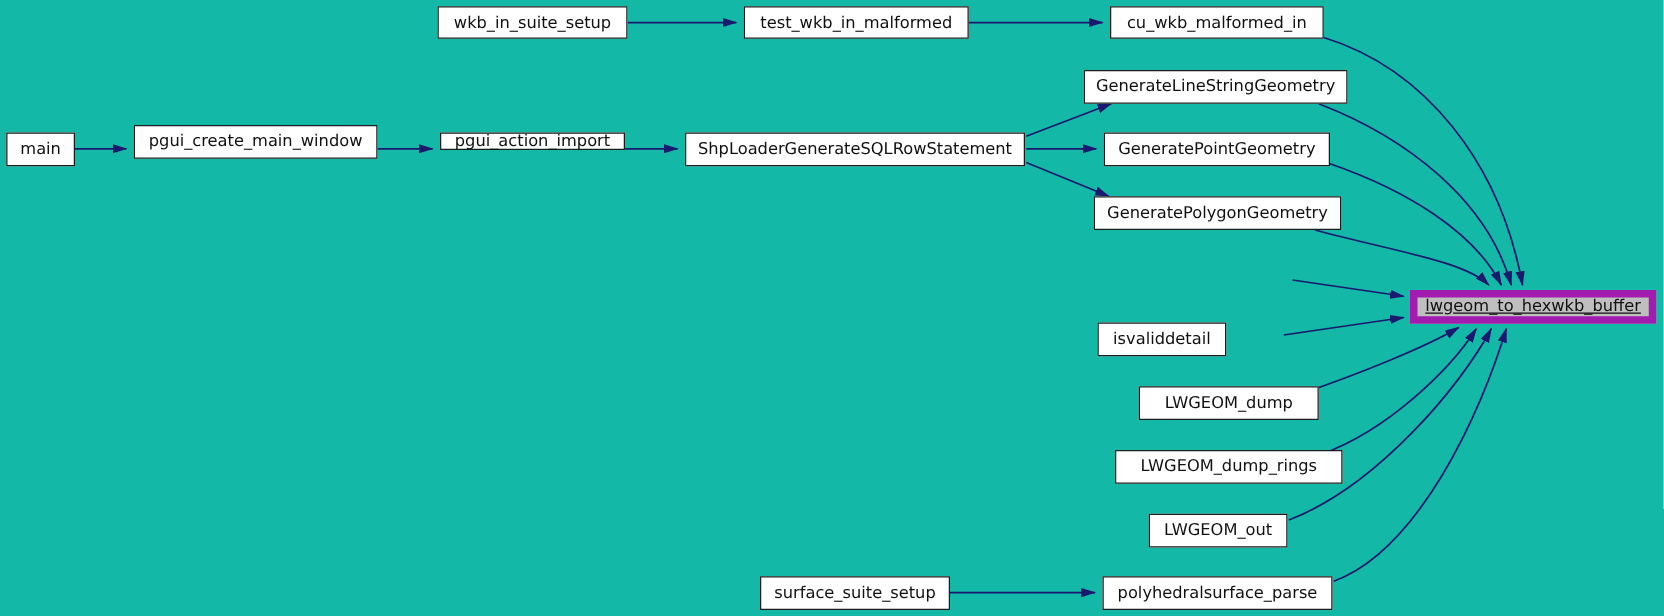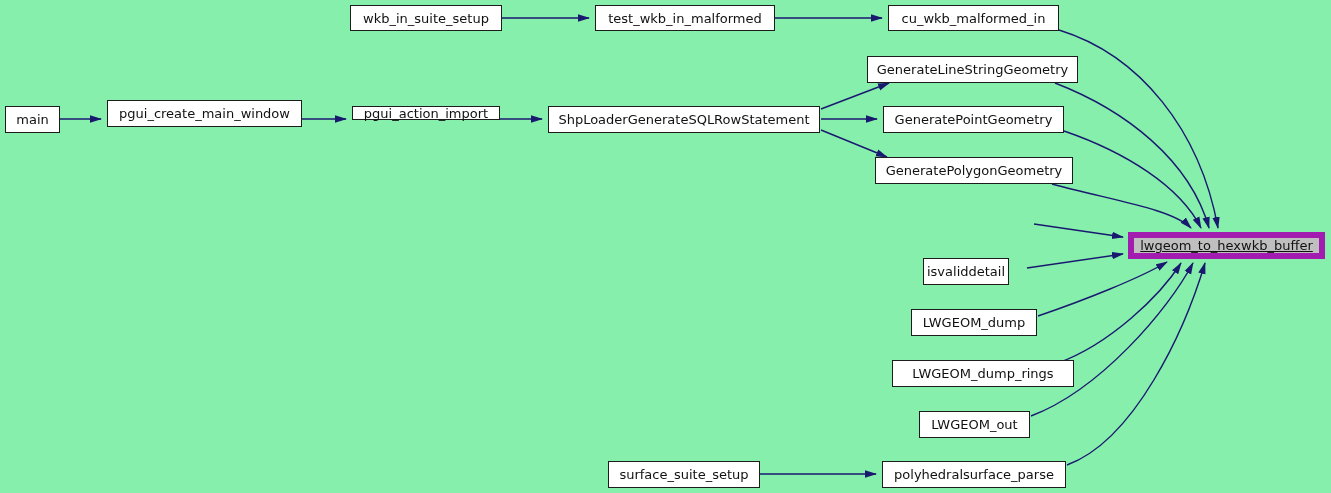--- a/index.html
+++ b/index.html
@@ -1,19 +1,19 @@
 <!DOCTYPE html>
 <html><head>
 <meta charset="utf-8">
 <style>
   html,body{margin:0;padding:0;background:#ffffff;}
   #canvas{
     position:relative;
     width:1331px;height:493px;
-    background:#86efac;
+    background:#14b8a6;
     font-family:"DejaVu Sans","Liberation Sans",sans-serif;
     overflow:hidden;
   }
   #edge-layer{position:absolute;left:0;top:0;width:1331px;height:493px;}
   .edge{fill:none;stroke:#191970;stroke-width:1.4;}
   .node{
     position:absolute;
     box-sizing:border-box;
     display:flex;align-items:center;justify-content:center;
     background:#ffffff;
@@ -80,23 +80,23 @@
 
   <div class="node" style="left:548px;top:106px;width:272px;height:27px">ShpLoaderGenerateSQLRowStatement</div>
 
   <div class="node" style="left:883px;top:106px;width:181px;height:27px">GeneratePointGeometry</div>
 
   <div class="node" style="left:875px;top:157px;width:198px;height:27px">GeneratePolygonGeometry</div>
 
 
   <div class="node highlight" style="left:1128px;top:232px;width:197px;height:27px">lwgeom_to_hexwkb_buffer</div>
 
-  <div class="node" style="left:923px;top:258px;width:86px;height:27px">isvaliddetail</div>
+  <div class="node" style="left:878px;top:258px;width:103px;height:27px">isvaliddetail</div>
 
-  <div class="node" style="left:911px;top:309px;width:126px;height:27px">LWGEOM_dump</div>
+  <div class="node" style="left:911px;top:309px;width:144px;height:27px">LWGEOM_dump</div>
 
   <div class="node" style="left:892px;top:360px;width:182px;height:27px">LWGEOM_dump_rings</div>
 
   <div class="node" style="left:919px;top:411px;width:111px;height:27px">LWGEOM_out</div>
 
   <div class="node" style="left:882px;top:461px;width:184px;height:27px">polyhedralsurface_parse</div>
 
   <div class="node" style="left:608px;top:461px;width:152px;height:27px">surface_suite_setup</div>
 
 </div>

